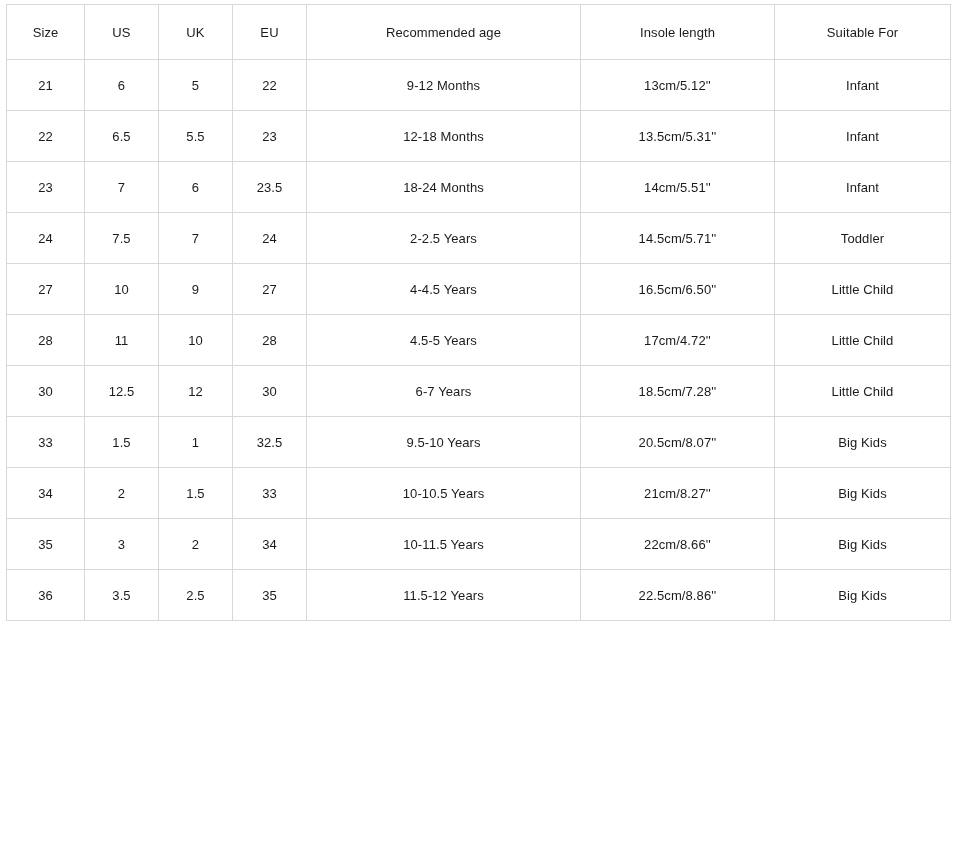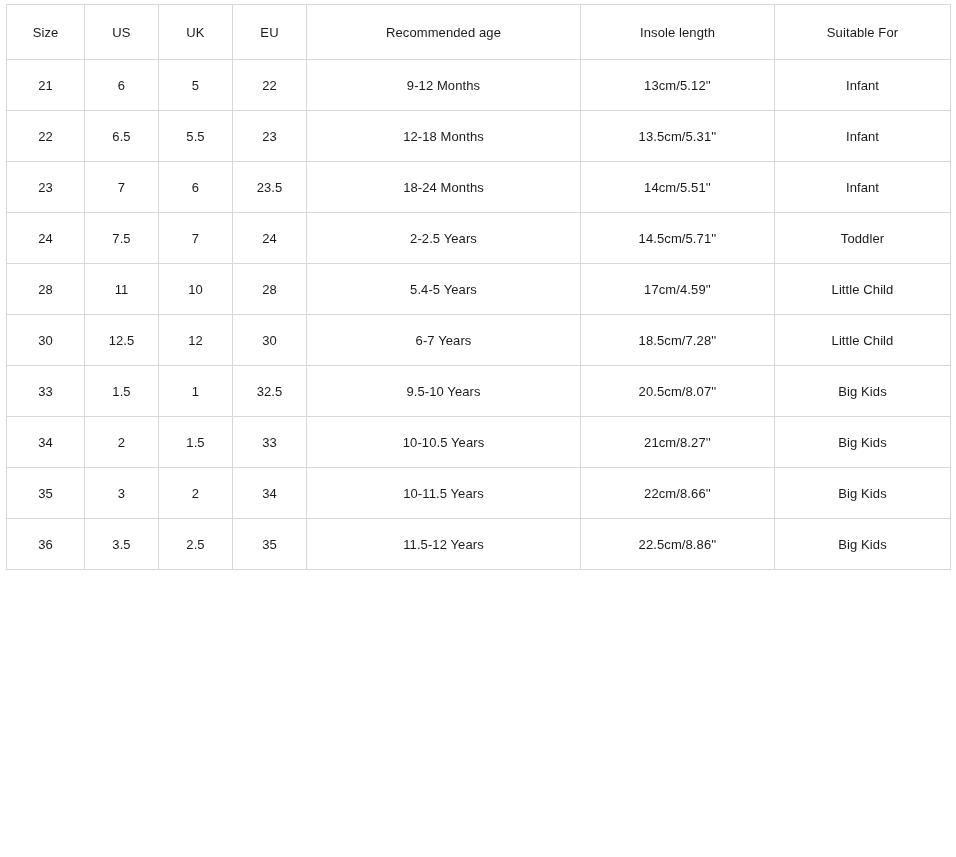--- a/index.html
+++ b/index.html
@@ -108,26 +108,35 @@
       <tr>
         <td>24</td>
         <td>7.5</td>
         <td>7</td>
         <td>24</td>
         <td>2-2.5 Years</td>
         <td>14.5cm/5.71''</td>
         <td>Toddler</td>
       </tr>
       <tr>
+        <td>27</td>
+        <td>10</td>
+        <td>9</td>
+        <td>27</td>
+        <td>4-4.5 Years</td>
+        <td>16.5cm/6.50''</td>
+        <td>Little Child</td>
+      </tr>
+      <tr>
         <td>28</td>
         <td>11</td>
         <td>10</td>
         <td>28</td>
-        <td>5.4-5 Years</td>
-        <td>17cm/4.59''</td>
+        <td>4.5-5 Years</td>
+        <td>17cm/4.72''</td>
         <td>Little Child</td>
       </tr>
       <tr>
         <td>30</td>
         <td>12.5</td>
         <td>12</td>
         <td>30</td>
         <td>6-7 Years</td>
         <td>18.5cm/7.28''</td>
         <td>Little Child</td>

